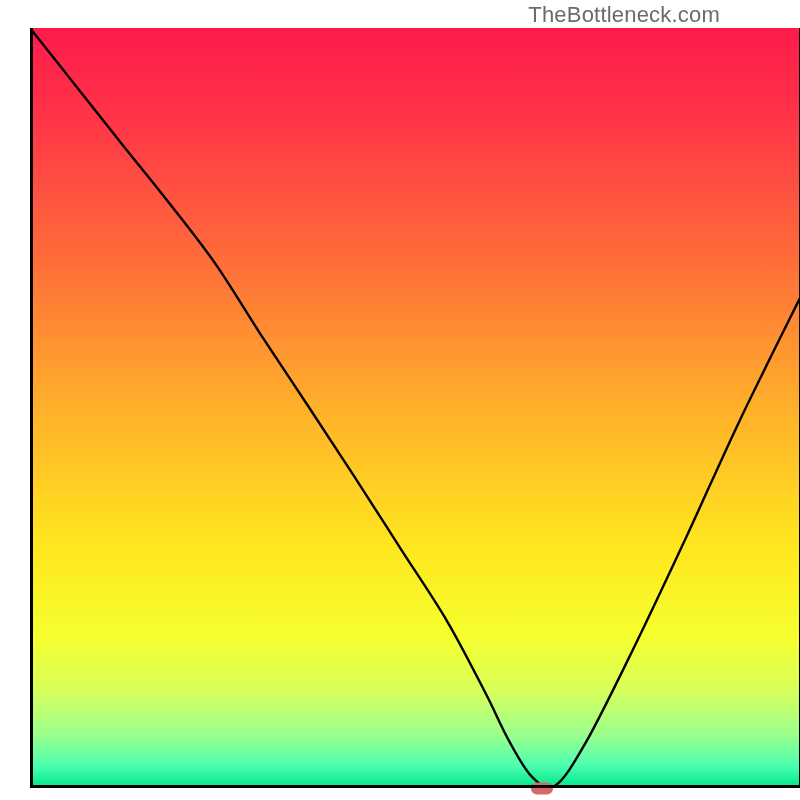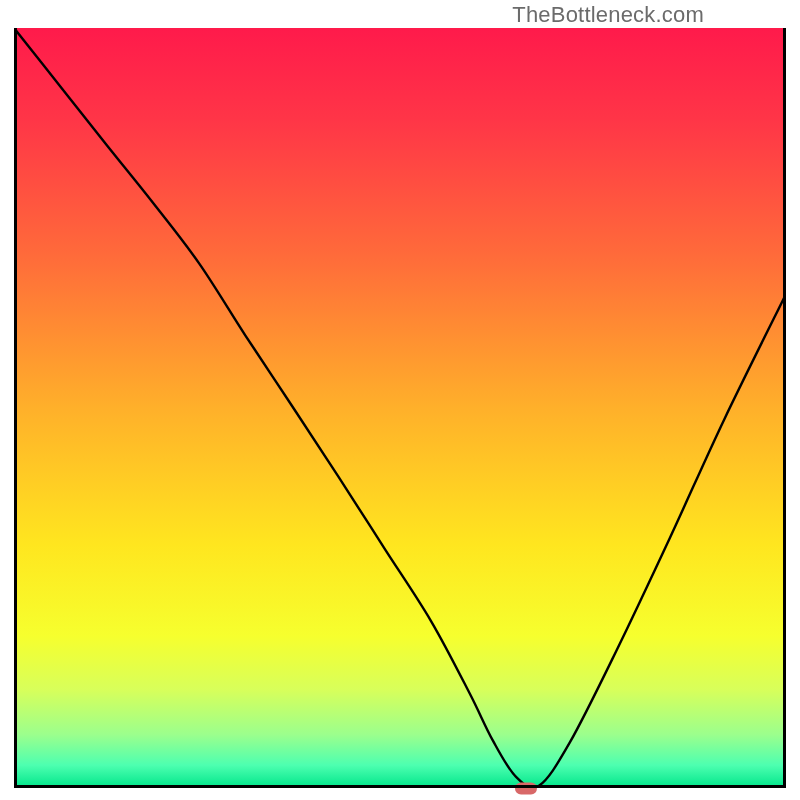--- a/index.html
+++ b/index.html
@@ -8,20 +8,21 @@
     width: 800px;
     height: 800px;
     background: #ffffff;
     font-family: Arial, Helvetica, sans-serif;
     overflow: hidden;
   }
   .chart-wrap {
     position: relative;
     width: 712px;
     height: 800px;
+    margin-left: 16px;
   }
   .watermark {
     position: absolute;
     top: 2px;
     right: 8px;
     font-size: 22px;
     font-weight: 500;
     color: #6b6b6b;
     letter-spacing: 0.2px;
     z-index: 50;

